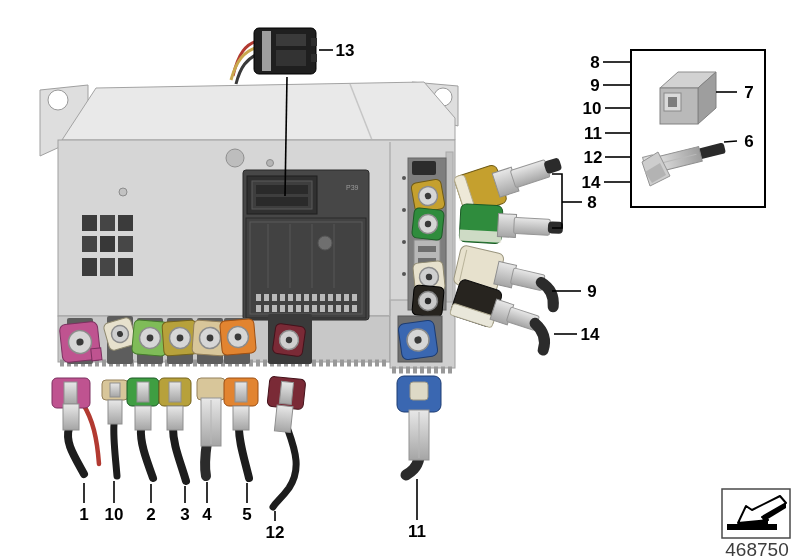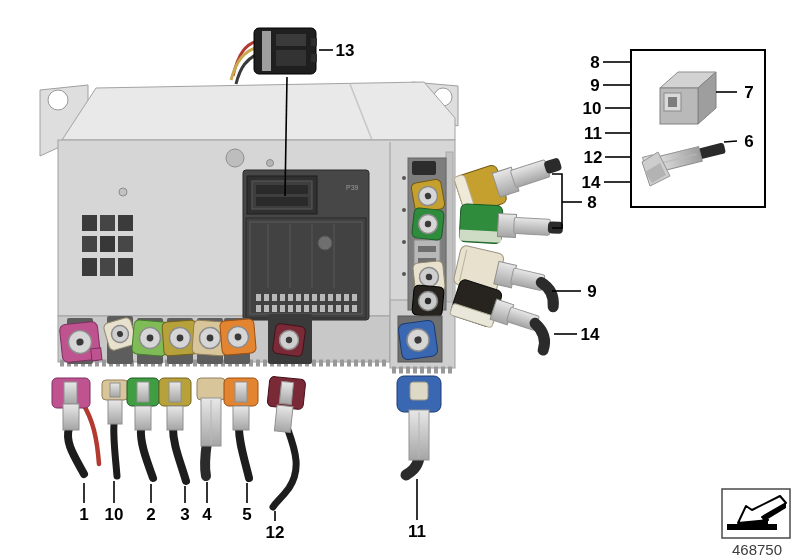--- a/index.html
+++ b/index.html
@@ -7,21 +7,21 @@
     position:relative;width:800px;height:560px;background:#ffffff;
     font-family:"Liberation Sans",sans-serif;overflow:hidden;
   }
   .stage svg{position:absolute;left:0;top:0;}
   .callout{
     position:absolute;transform:translate(-50%,-50%);
     font-weight:bold;font-size:17px;color:#000;line-height:1;white-space:nowrap;
   }
   .partnum{
     position:absolute;transform:translate(-50%,-50%);
-    font-size:15px;color:#3d3d3d;line-height:1;
+    font-size:19px;color:#3d3d3d;line-height:1;
   }
 </style>
 </head>
 <body>
 
 <div class="stage">
 
 <svg width="800" height="560" viewBox="0 0 800 560">
   <defs>
     <linearGradient id="met" x1="0" y1="0" x2="0" y2="1">

